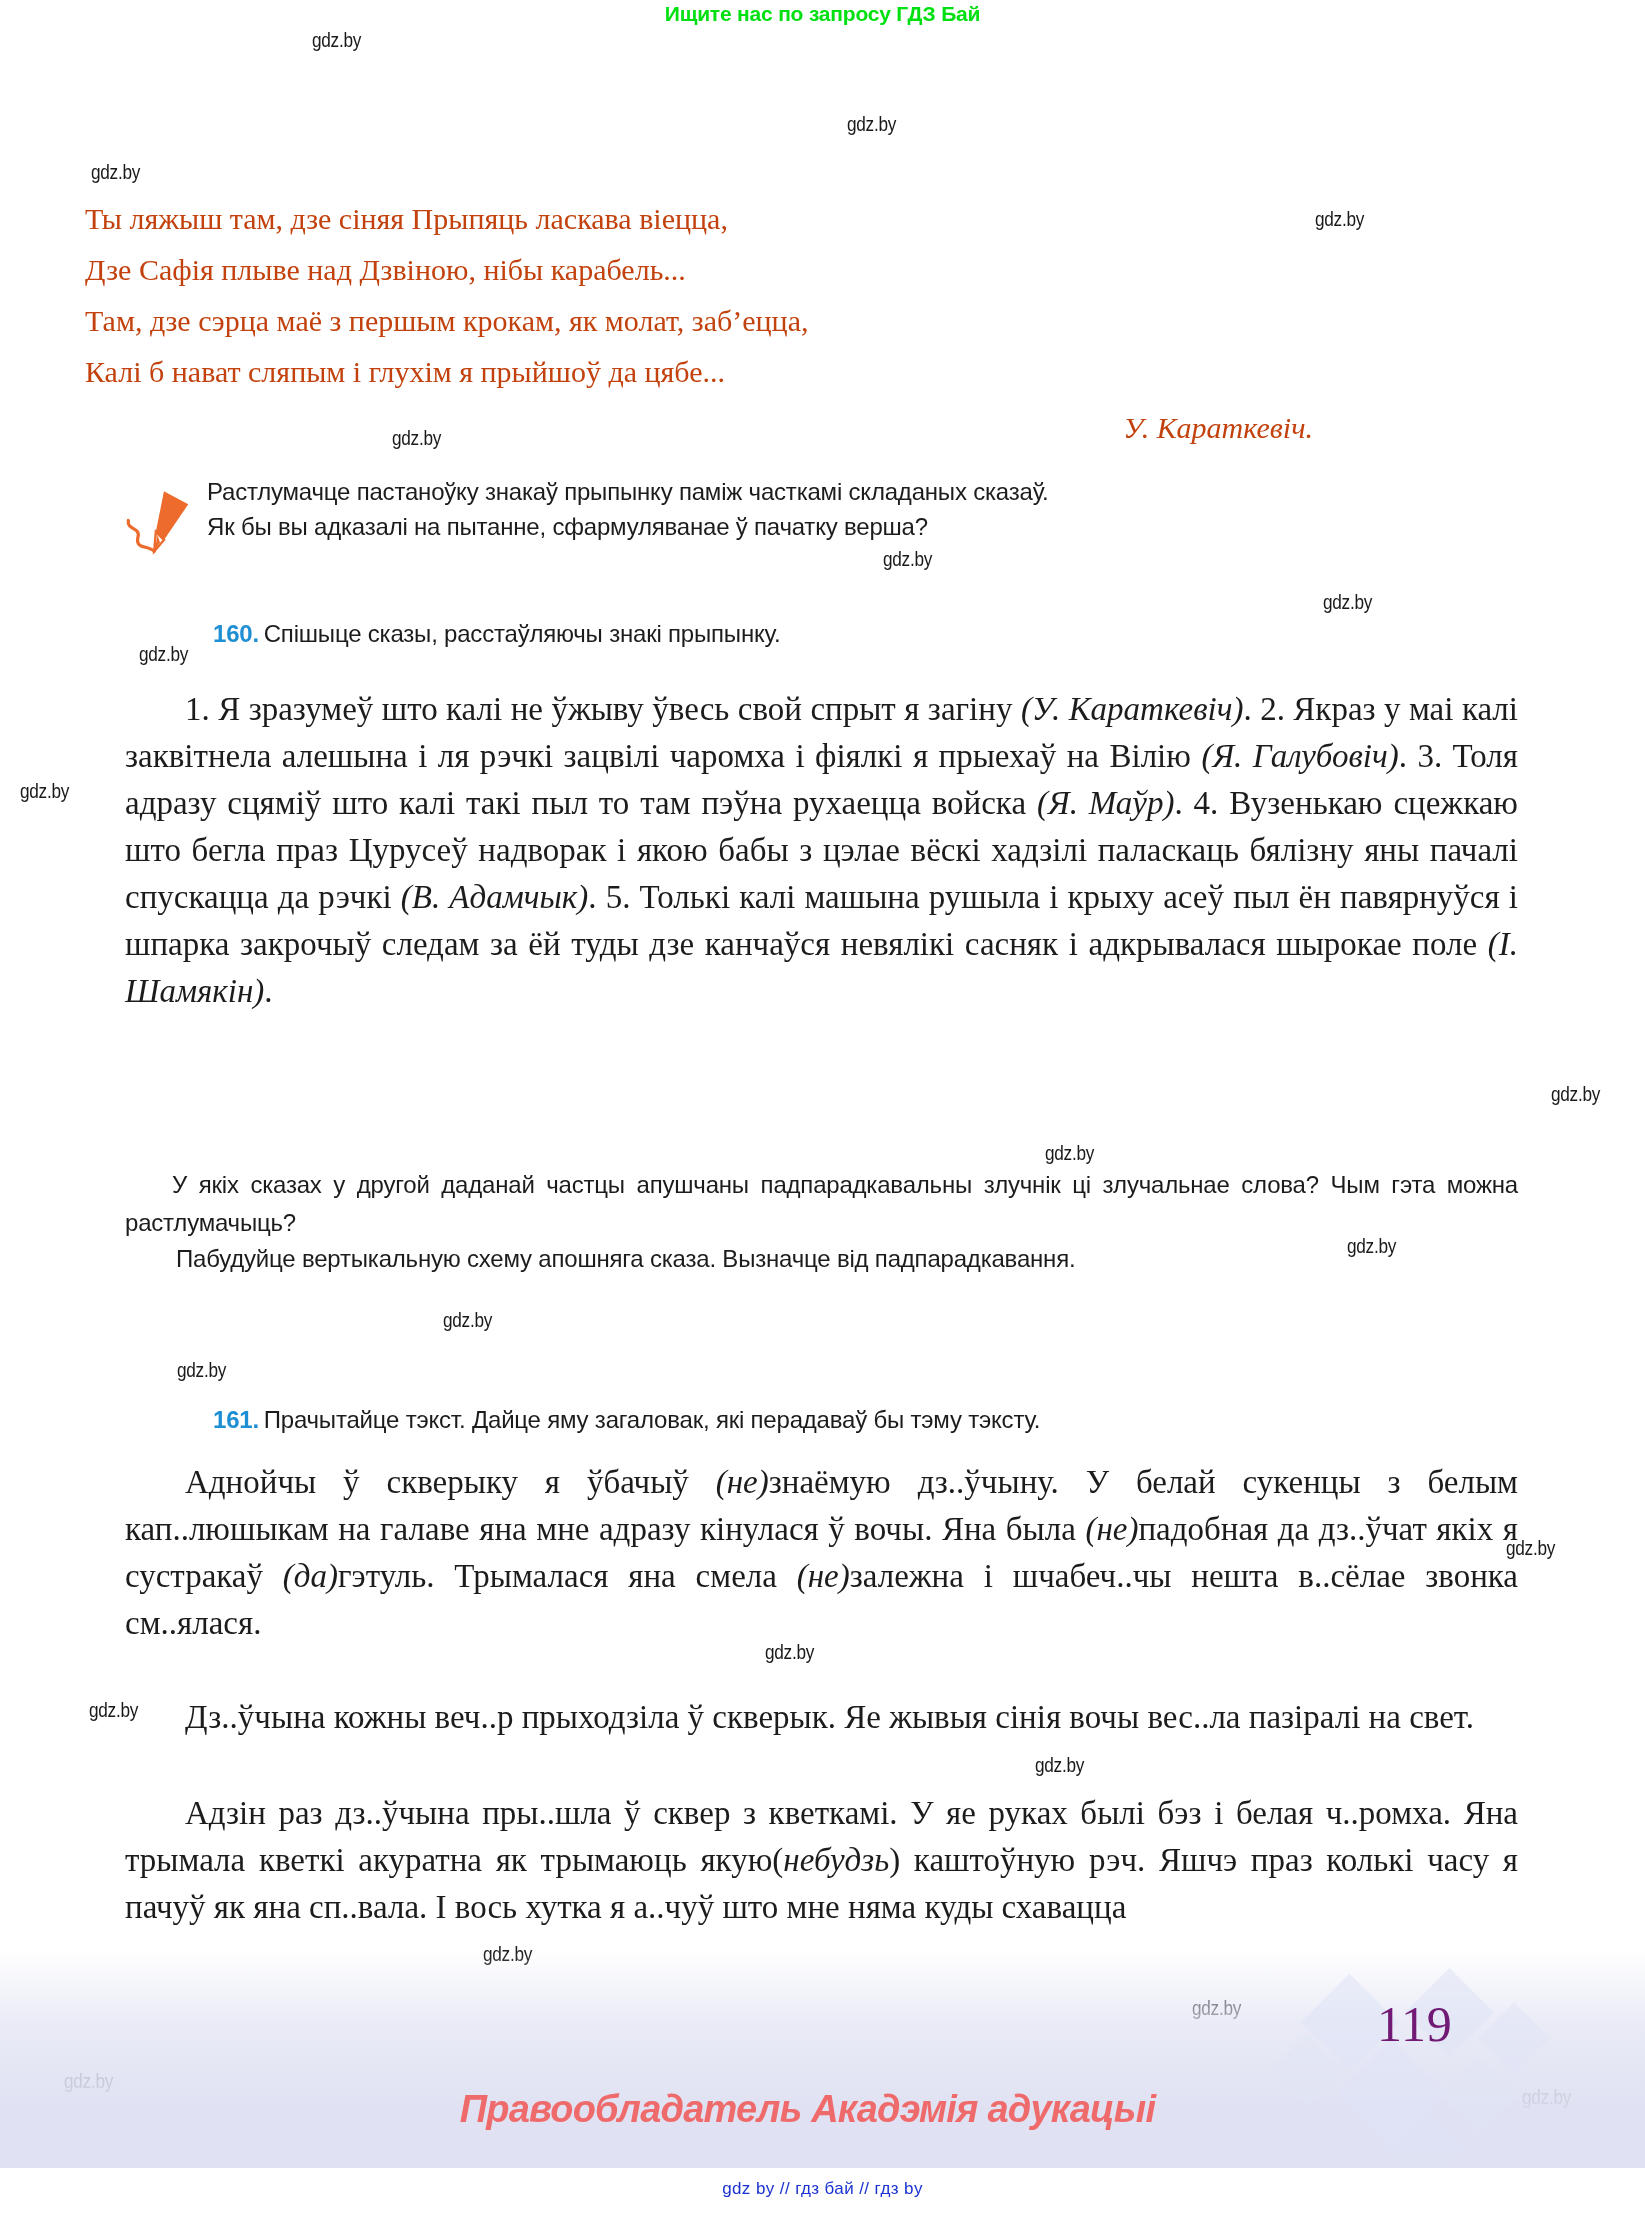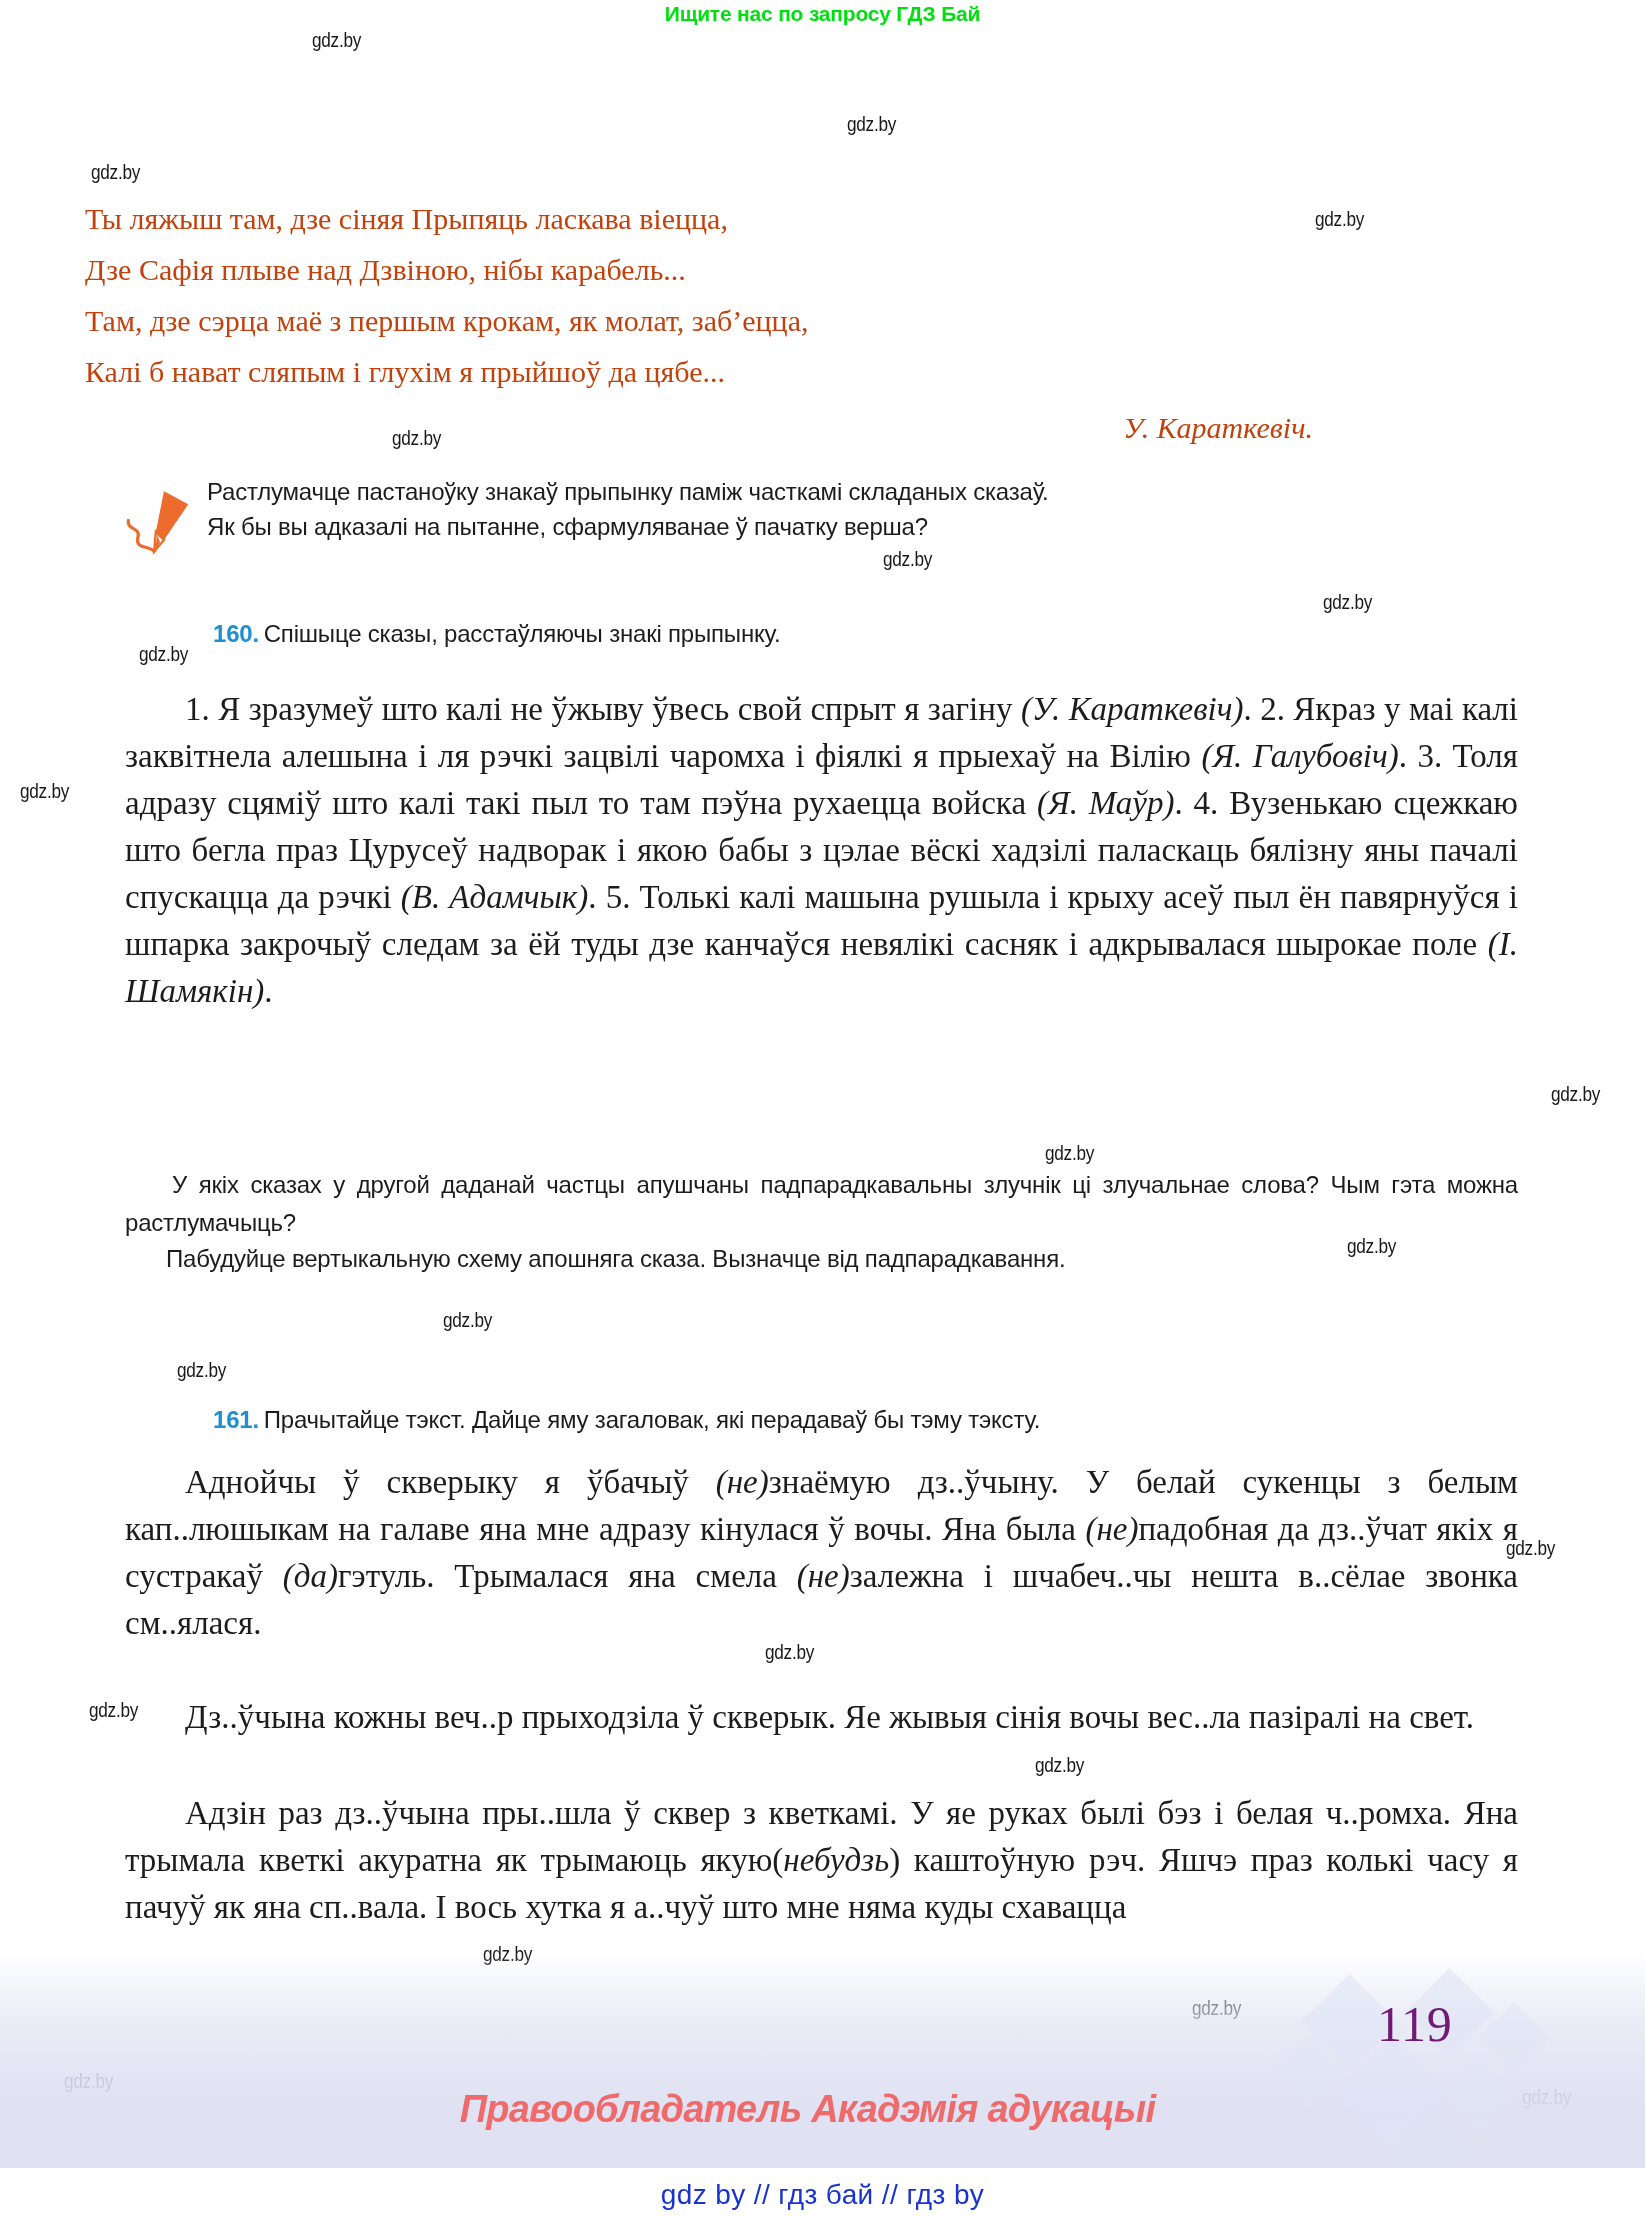--- a/index.html
+++ b/index.html
@@ -187,21 +187,21 @@
     letter-spacing: -0.8px;
   }
 
   .footer-links {
     position: absolute;
     left: 0;
     top: 2179px;
     width: 1645px;
     text-align: center;
     font-family: "Liberation Sans", sans-serif;
-    font-size: 28px;
+    font-size: 17px;
     color: #1a33d0;
     letter-spacing: 0.4px;
   }
 </style>
 </head>
 <body>
 
 <div id="page">
 
   <div class="promo-banner">Ищите нас по запросу ГДЗ Бай</div>
@@ -254,21 +254,21 @@
     </div>
   </div>
 
   <div class="ex-heading" style="left:213px; top:620px;">
     <span class="ex-num">160.</span><span>Спішыце сказы, расстаўляючы знакі прыпынку.</span>
   </div>
 
   <div class="body-serif" style="left:125px; top:686px; width:1393px; text-indent:60px;">1. Я зразумеў што калі не ўжыву ўвесь свой спрыт я загіну <i>(У. Караткевіч)</i>. 2. Якраз у маі калі заквітнела алешына і ля рэчкі зацвілі чаромха і фіялкі я прыехаў на Вілію <i>(Я. Галубовіч)</i>. 3. Толя адразу сцяміў што калі такі пыл то там пэўна рухаецца войска <i>(Я. Маўр)</i>. 4. Вузенькаю сцежкаю што бегла праз Цурусеў надворак і якою бабы з цэлае вёскі хадзілі паласкаць бялізну яны пачалі спускацца да рэчкі <i>(В. Адамчык)</i>. 5. Толькі калі машына рушыла і крыху асеў пыл ён павярнуўся і шпарка закрочыў следам за ёй туды дзе канчаўся невялікі сасняк і адкрывалася шырокае поле <i>(І. Шамякін)</i>.</div>
 
   <div class="body-sans" style="left:125px; top:1166px; width:1393px; text-indent:47px;">У якіх сказах у другой даданай частцы апушчаны падпарадкавальны злучнік ці злучальнае слова? Чым гэта можна растлумачыць?</div>
-  <div class="body-sans" style="left:119px; top:1240px; width:1393px; text-indent:47px;">Пабудуйце вертыкальную схему апошняга сказа. Вызначце від падпарадкавання.</div>
+  <div class="body-sans" style="left:129px; top:1240px; width:1393px; text-indent:47px;">Пабудуйце вертыкальную схему апошняга сказа. Вызначце від падпарадкавання.</div>
 
   <div class="ex-heading" style="left:213px; top:1391px;margin-top:15px;">
     <span class="ex-num">161.</span><span>Прачытайце тэкст. Дайце яму загаловак, які перадаваў бы тэму тэксту.</span>
   </div>
 
   <div class="body-serif" style="left:125px; top:1459px; width:1393px; text-indent:60px;">Аднойчы ў скверыку я ўбачыў <i>(не)</i>знаёмую дз..ўчыну. У белай сукенцы з белым кап..люшыкам на галаве яна мне адразу кінулася ў вочы. Яна была <i>(не)</i>падобная да дз..ўчат якіх я сустракаў <i>(да)</i>гэтуль. Трымалася яна смела <i>(не)</i>залежна і шчабеч..чы нешта в..сёлае звонка см..ялася.</div>
   <div class="body-serif" style="left:125px; top:1694px; width:1393px; text-indent:60px;">Дз..ўчына кожны веч..р прыходзіла ў скверык. Яе жывыя сінія вочы вес..ла пазіралі на свет.</div>
   <div class="body-serif" style="left:125px; top:1790px; width:1393px; text-indent:60px;">Адзін раз дз..ўчына пры..шла ў сквер з кветкамі. У яе руках былі бэз і белая ч..ромха. Яна трымала кветкі акуратна як трымаюць якую(<i>небудзь</i>) каштоўную рэч. Яшчэ праз колькі часу я пачуў як яна сп..вала. І вось хутка я а..чуў што мне няма куды схавацца</div>
 
   <div class="bottom-band"></div>

